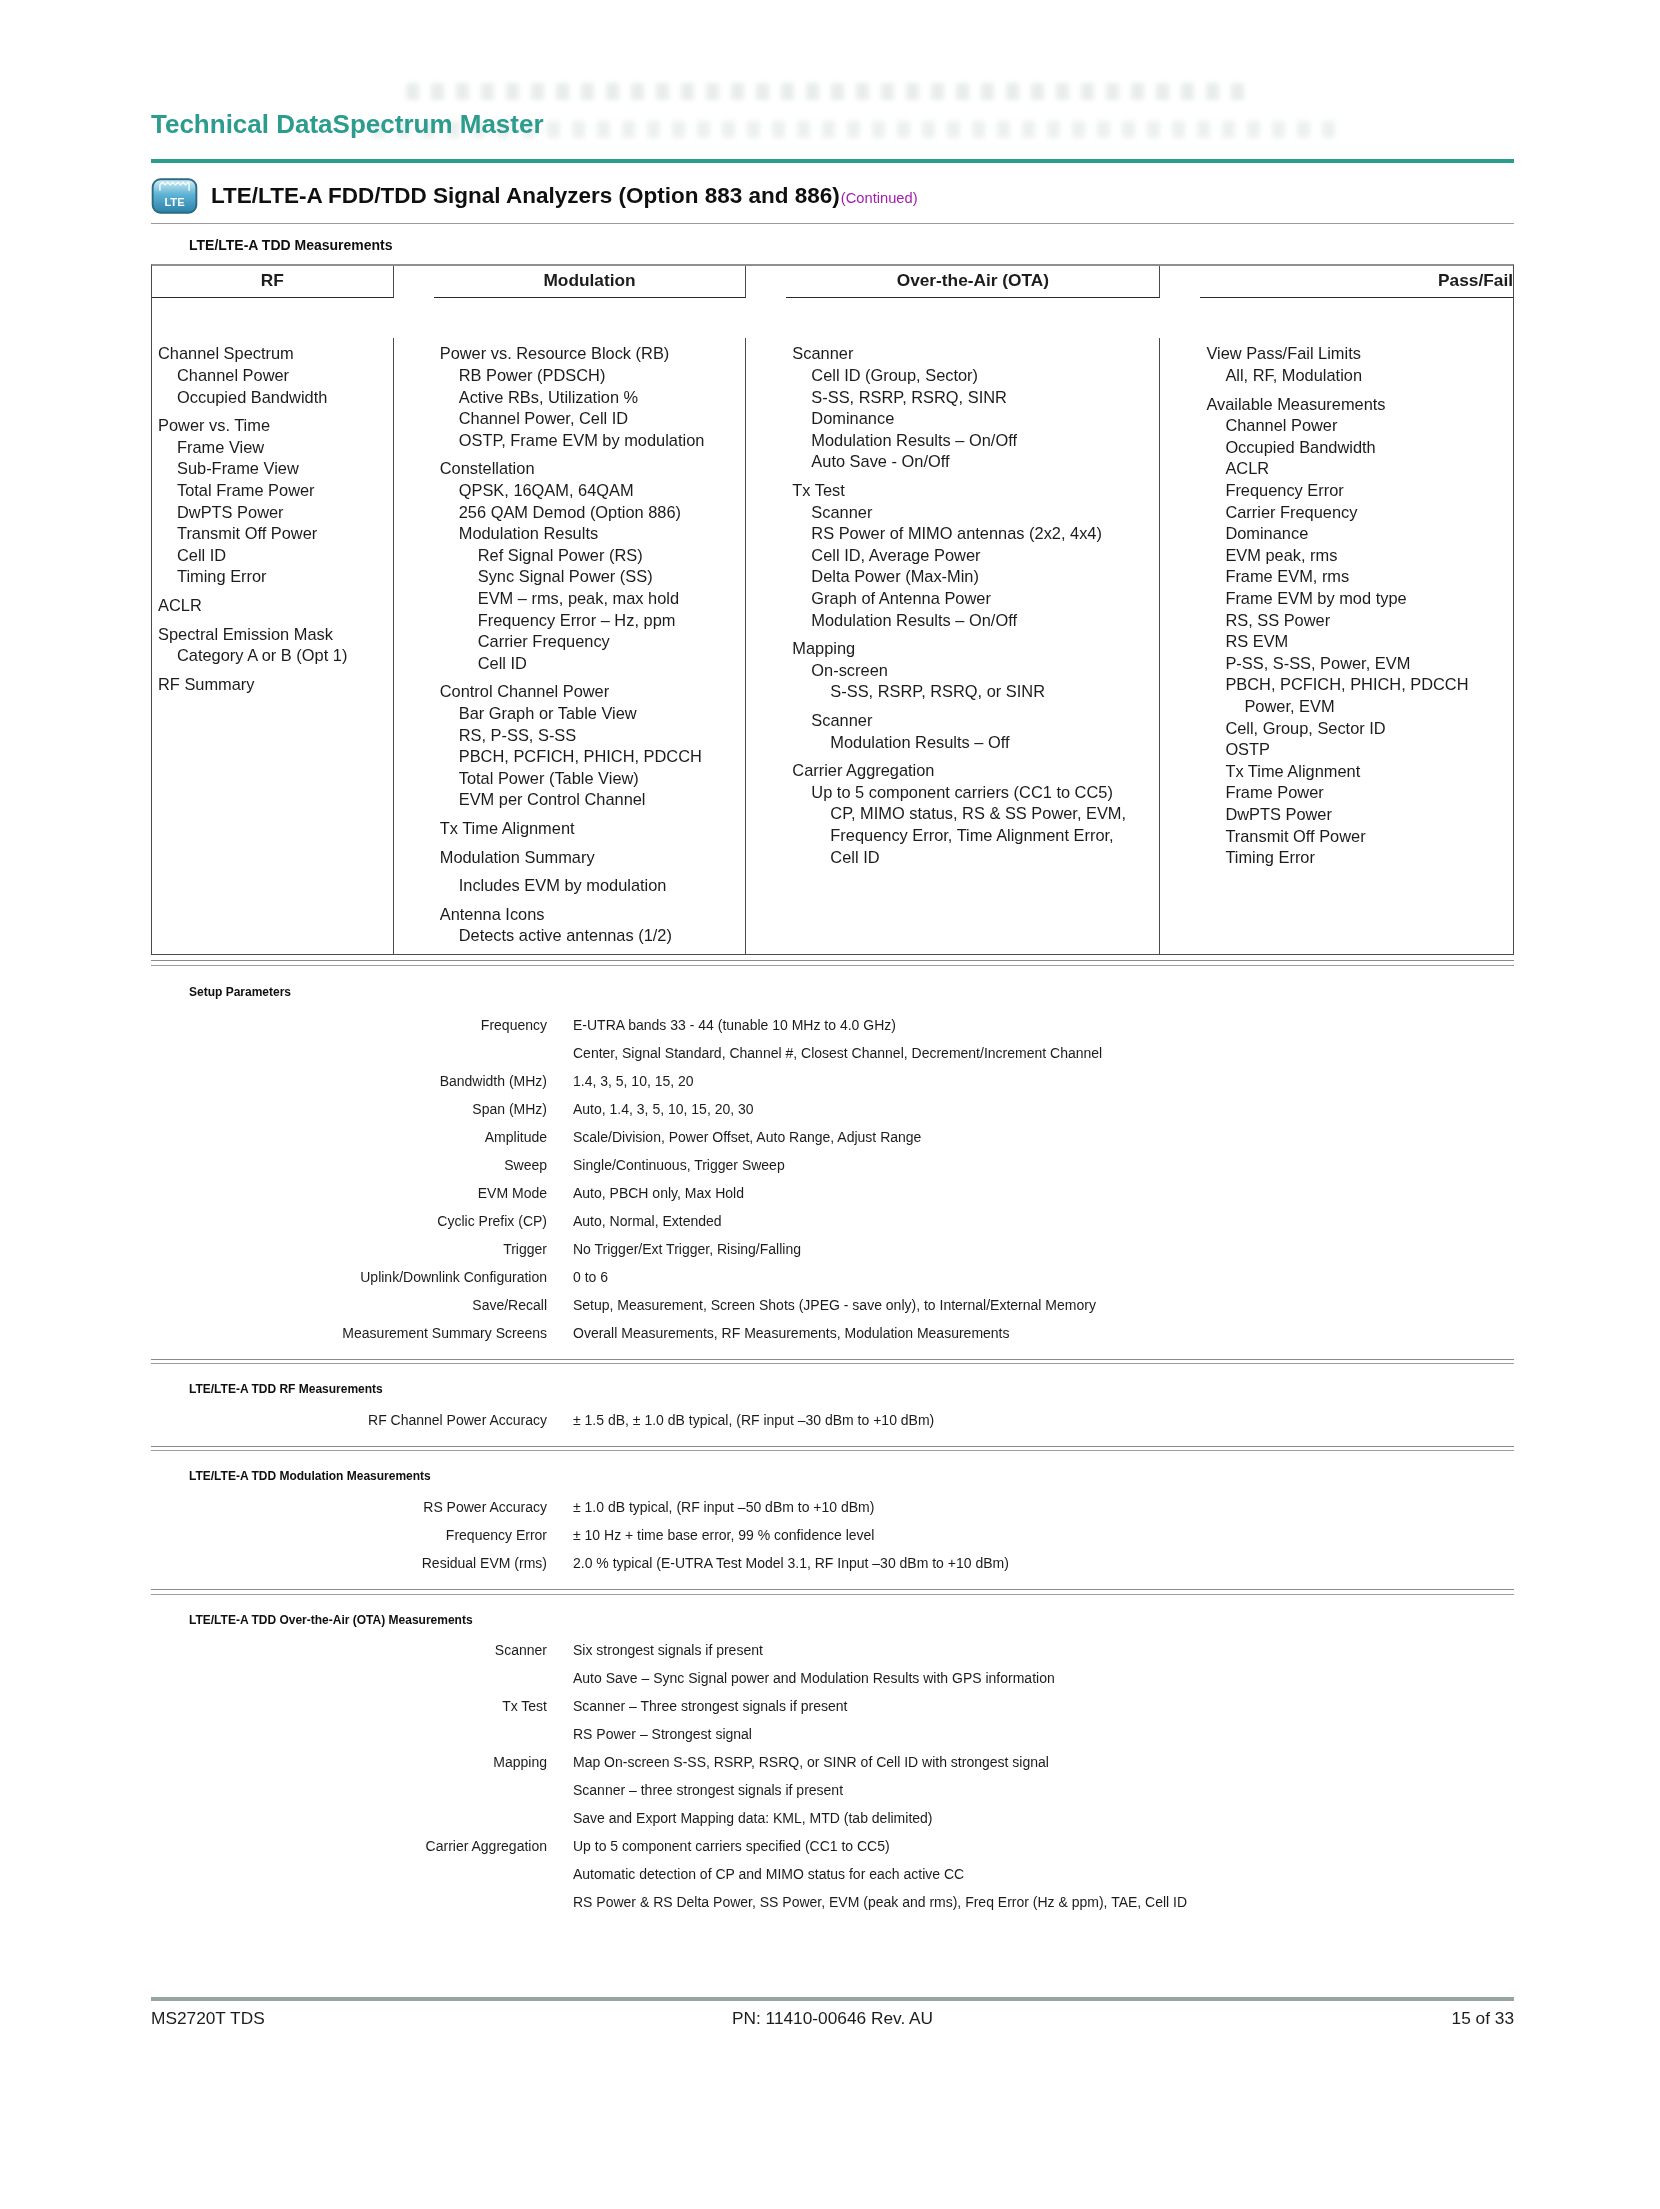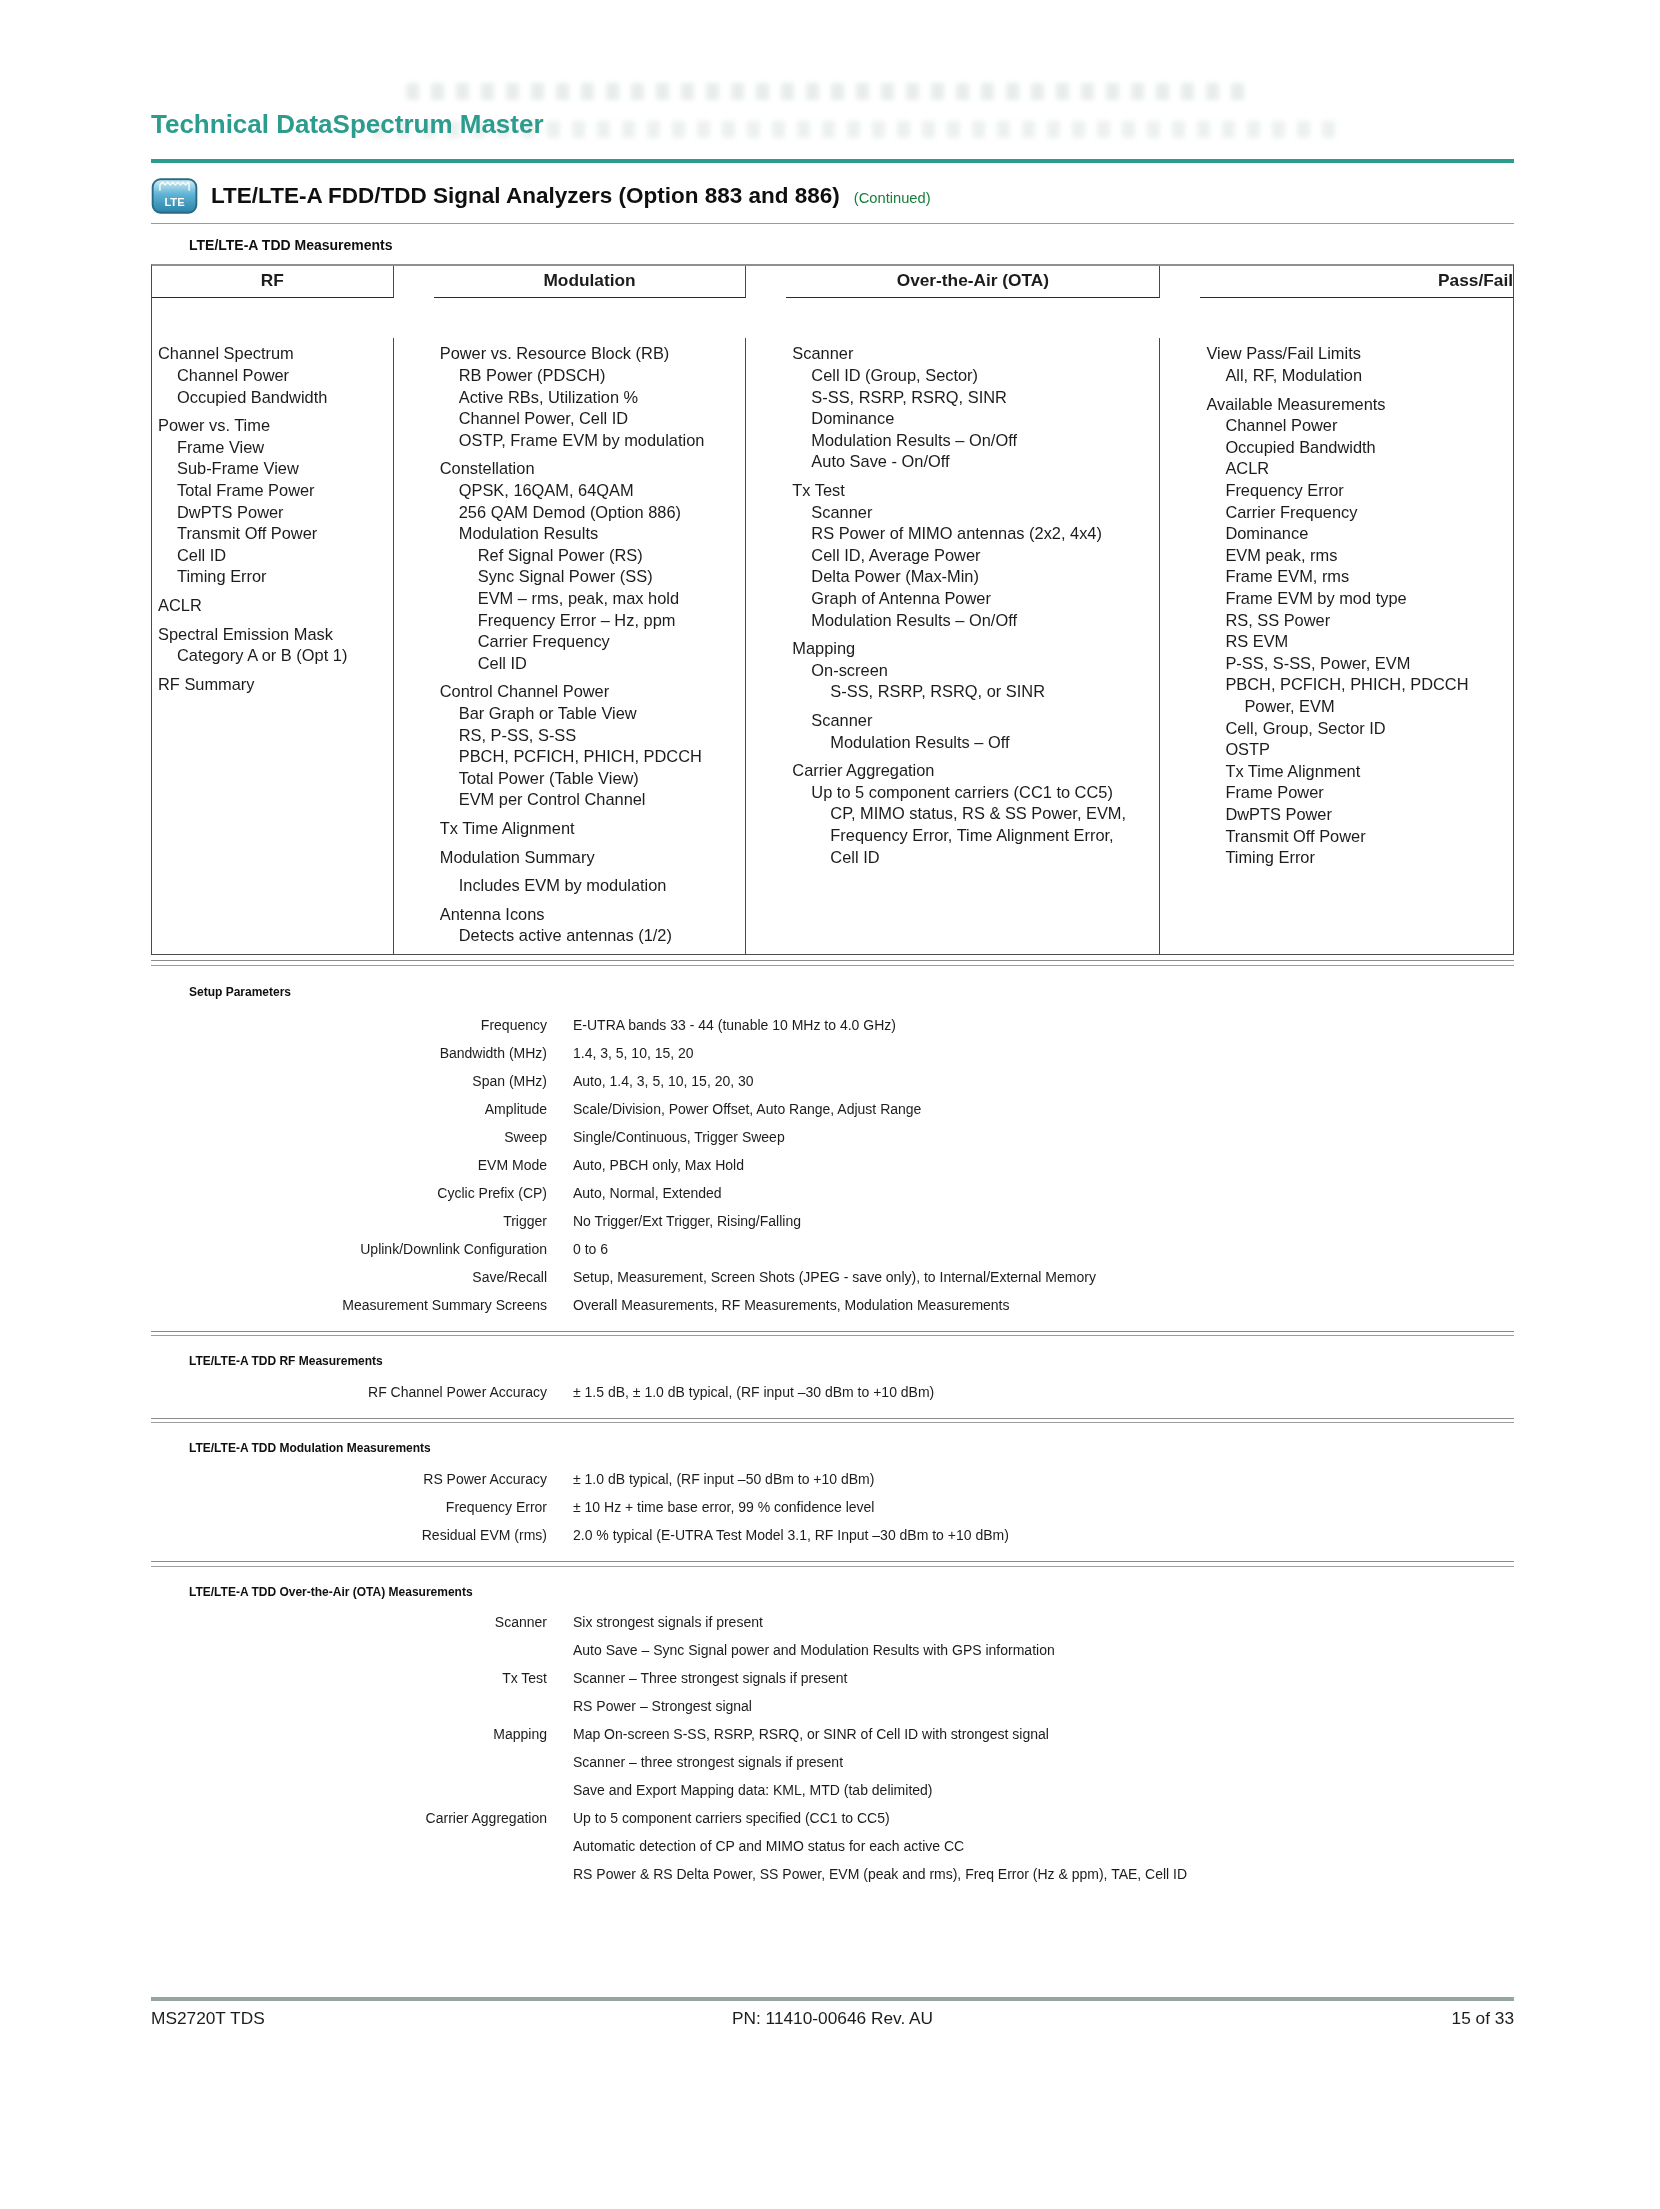--- a/index.html
+++ b/index.html
@@ -13,21 +13,21 @@
   .b1{top:83px;left:406px;width:847px;}
   .b2{top:121px;left:372px;width:968px;opacity:.8;}
 
   .doc-header{display:flex;justify-content:flex-start;align-items:flex-end;
               padding-top:109px;font-size:26px;font-weight:bold;color:#2b9c8d;line-height:31px;}
   .teal-rule{height:3.5px;background:#2b9c8d;margin-top:19px;}
 
   .title-row{display:flex;align-items:center;margin-top:14px;height:38px;}
   .lte-icon{width:47px;height:36px;flex:none;display:block;}
   .main-title{font-size:22.5px;font-weight:bold;color:#0f0f0f;margin-left:13px;white-space:nowrap;}
-  .title-cont{font-size:14.7px;color:#15803d;margin-left:14px;position:relative;top:2.6px;white-space:nowrap;}
+  .title-cont{font-size:14.7px;color:#a21caf;margin-left:1px;position:relative;top:2.6px;white-space:nowrap;}
 
   .thin-rule{border-top:1.7px solid #9a9a9a;margin-top:8.6px;}
 
   .subsec-title{font-size:14px;font-weight:bold;color:#0f0f0f;margin:10.4px 0 0 38px;line-height:22.5px;}
 
   .mtable{margin-top:7px;display:grid;grid-template-columns:307fr 397fr 475fr 397fr;
           border-top:2.6px solid #8f8f8f;border-left:0.9px solid #4a4a4a;border-right:0.9px solid #4a4a4a;
           border-bottom:0.9px solid #4a4a4a;gap:40px;}
   .mth{text-align:center;font-weight:bold;font-size:17.3px;padding:4.3px 0 6px;
        border-bottom:1.7px solid #2a2a2a;border-right:0.9px solid #4a4a4a;}
@@ -284,20 +284,21 @@
 
     <div class="sec-head setup">Setup Parameters</div>
     <div class="spec setup">
   <div class="spec-row">
     <span class="lbl">Frequency</span>
     <span class="val">E-UTRA bands 33 - 44 (tunable 10 MHz to 4.0 GHz)</span>
   </div>
 
   <div class="spec-row">
     <span class="lbl"></span>
+    <span class="val">Center, Signal Standard, Channel #, Closest Channel, Decrement/Increment Channel</span>
   </div>
 
   <div class="spec-row">
     <span class="lbl">Bandwidth (MHz)</span>
     <span class="val">1.4, 3, 5, 10, 15, 20</span>
   </div>
 
   <div class="spec-row">
     <span class="lbl">Span (MHz)</span>
     <span class="val">Auto, 1.4, 3, 5, 10, 15, 20, 30</span>

